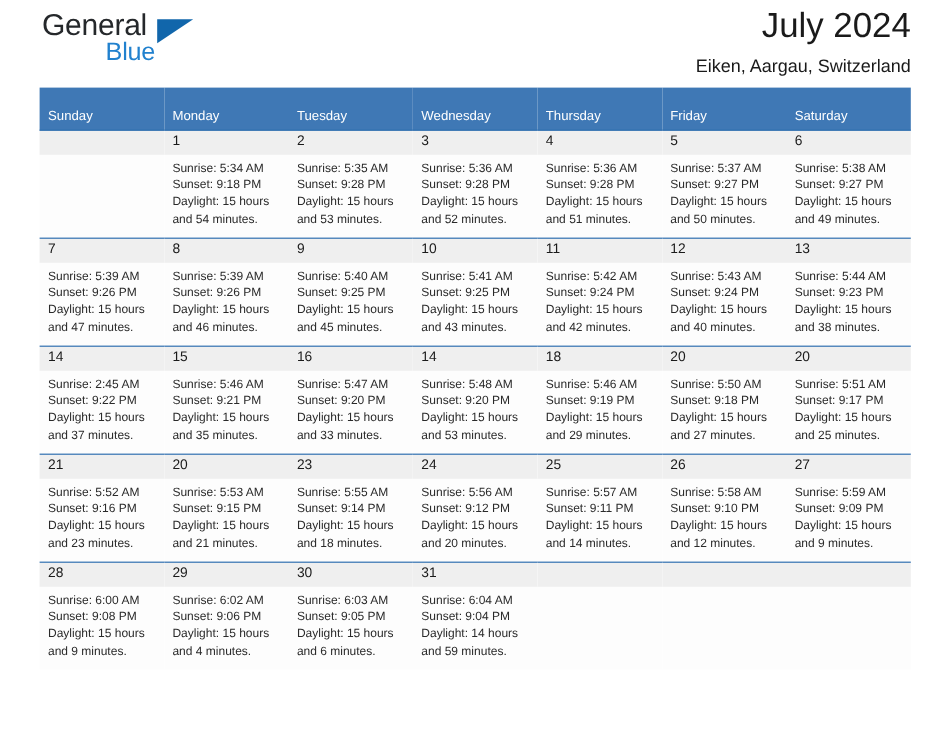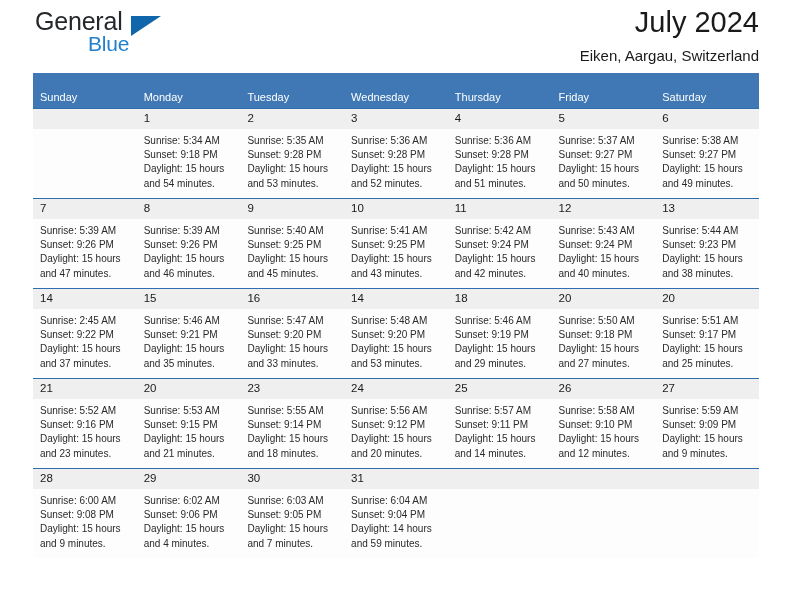--- a/index.html
+++ b/index.html
@@ -432,21 +432,21 @@
               <div>Daylight: 15 hours</div>
               <div>and 4 minutes.</div>
             </div>
           </td>
           <td class="daycell">
             <div class="daynum">30</div>
             <div class="details">
               <div>Sunrise: 6:03 AM</div>
               <div>Sunset: 9:05 PM</div>
               <div>Daylight: 15 hours</div>
-              <div>and 7 minutes.</div>
+              <div>and 6 minutes.</div>
             </div>
           </td>
           <td class="daycell">
             <div class="daynum">31</div>
             <div class="details">
               <div>Sunrise: 6:04 AM</div>
               <div>Sunset: 9:04 PM</div>
               <div>Daylight: 14 hours</div>
               <div>and 59 minutes.</div>
             </div>

